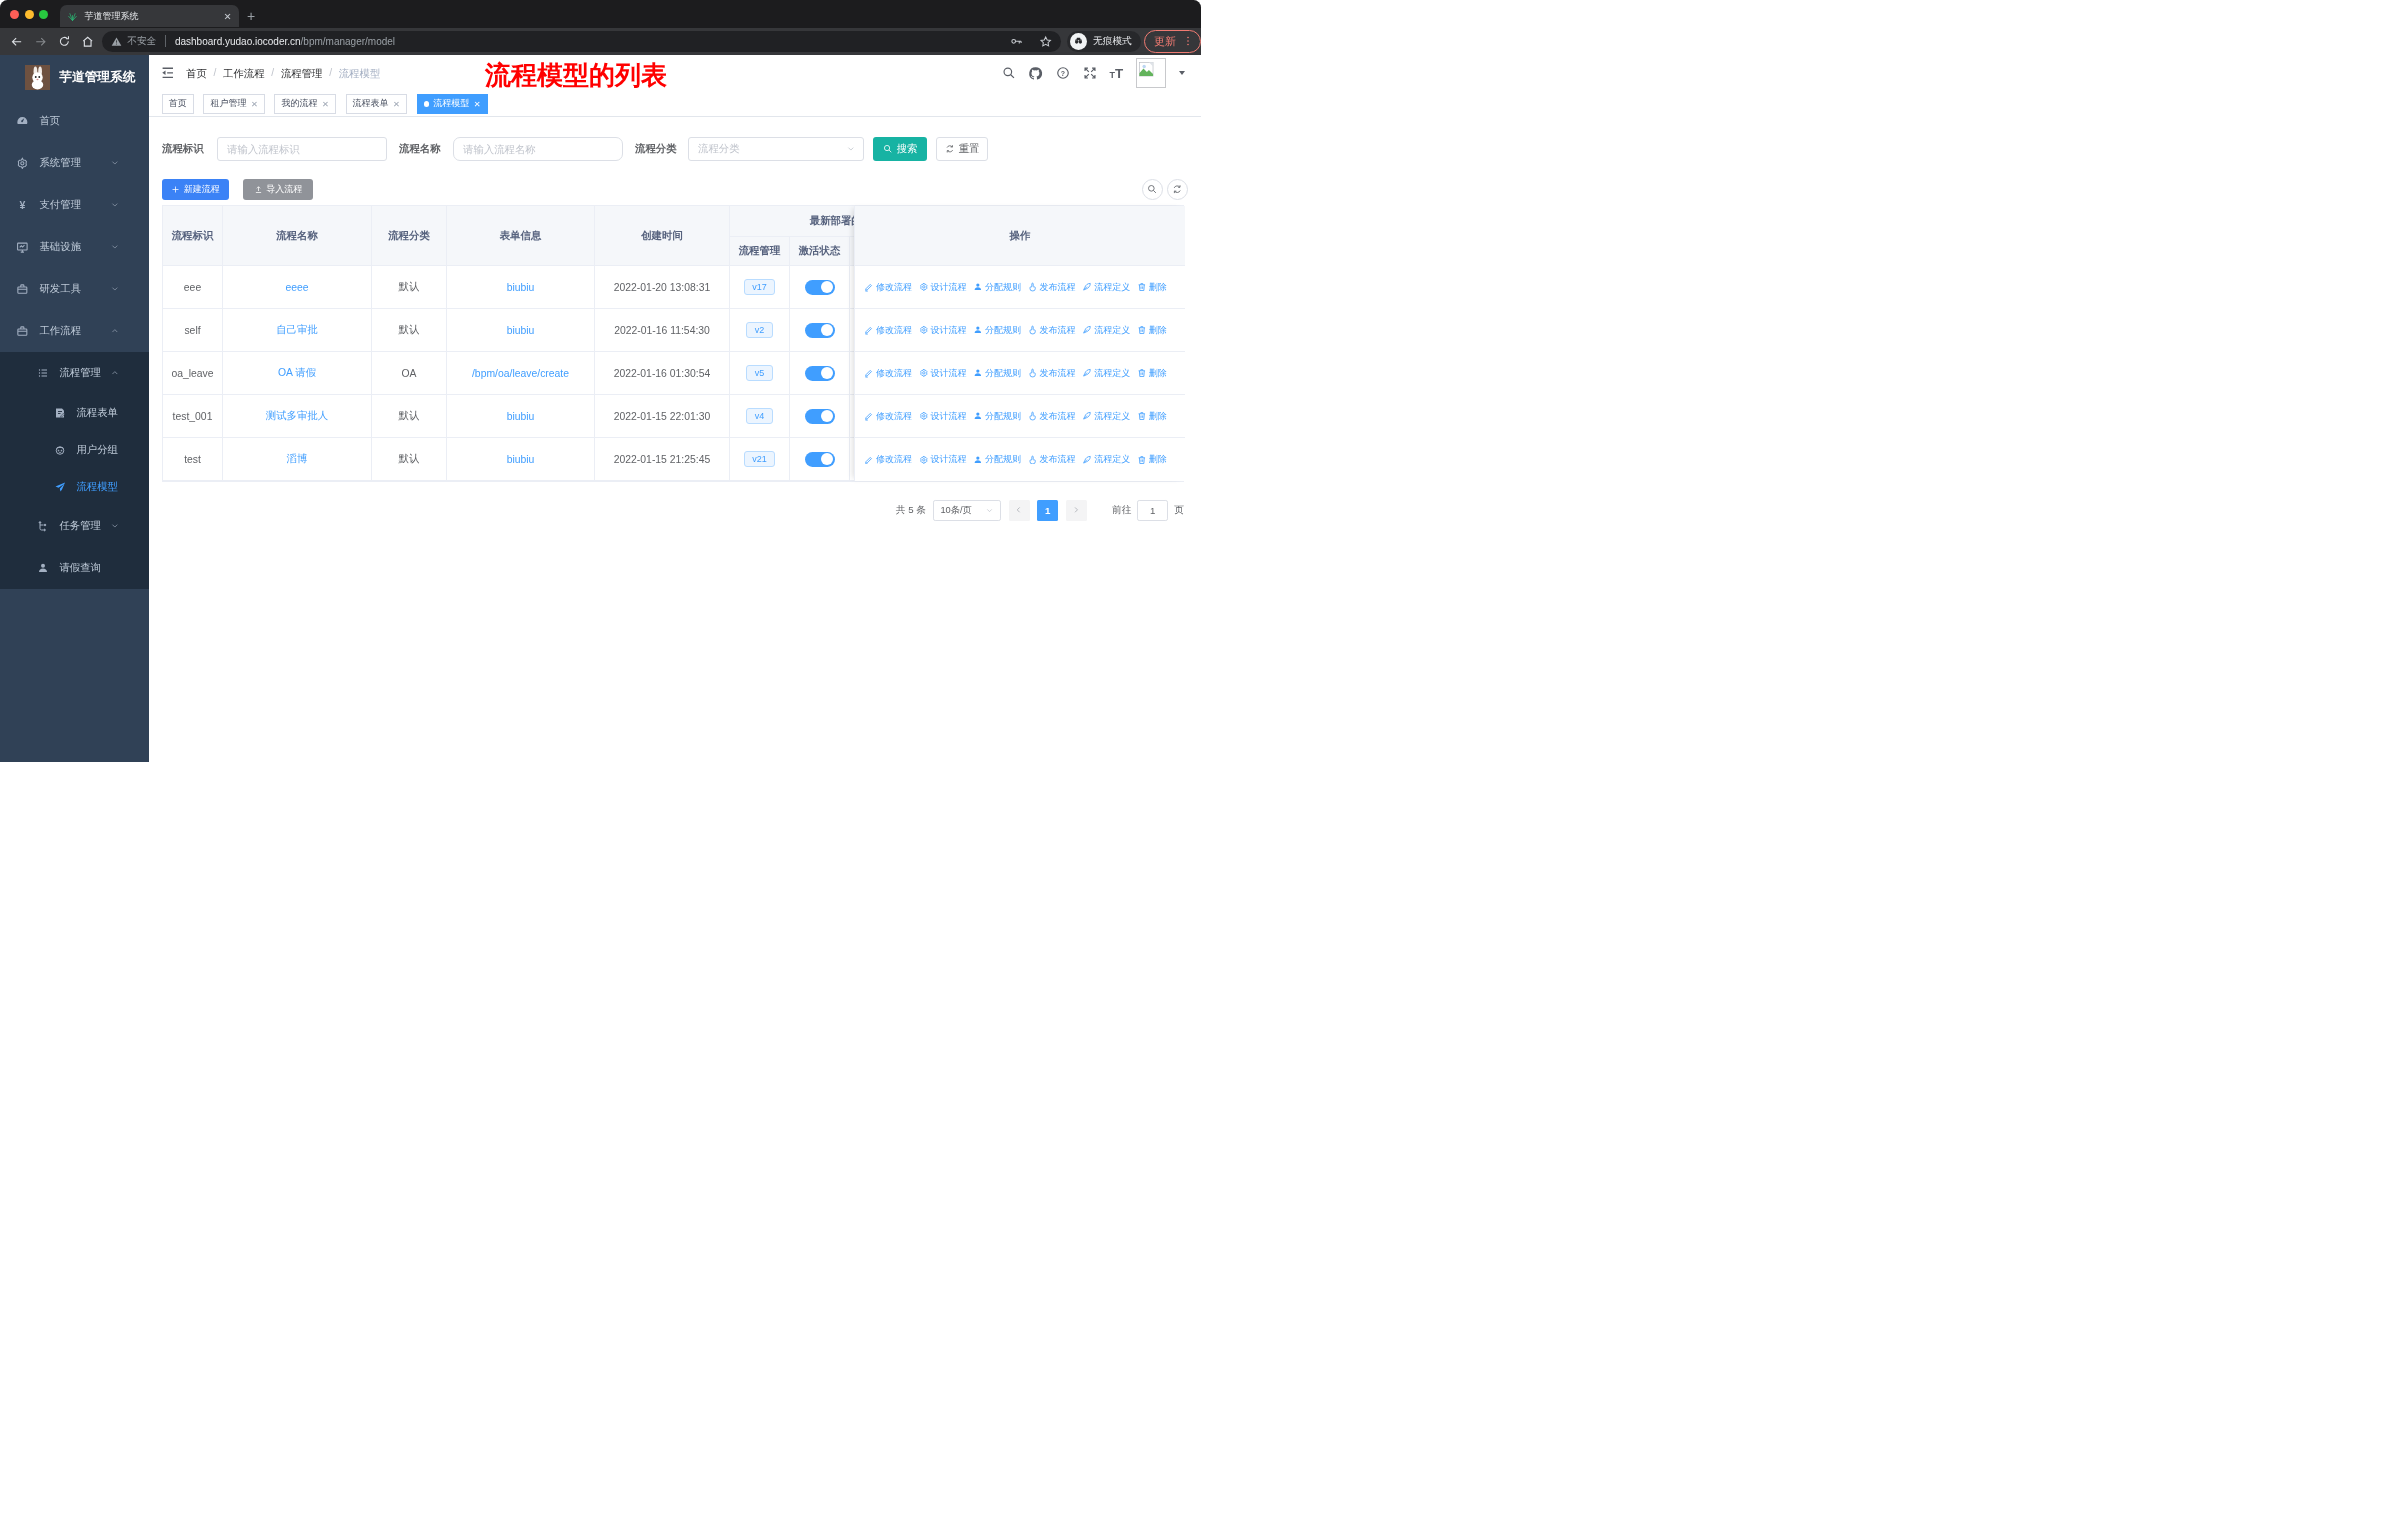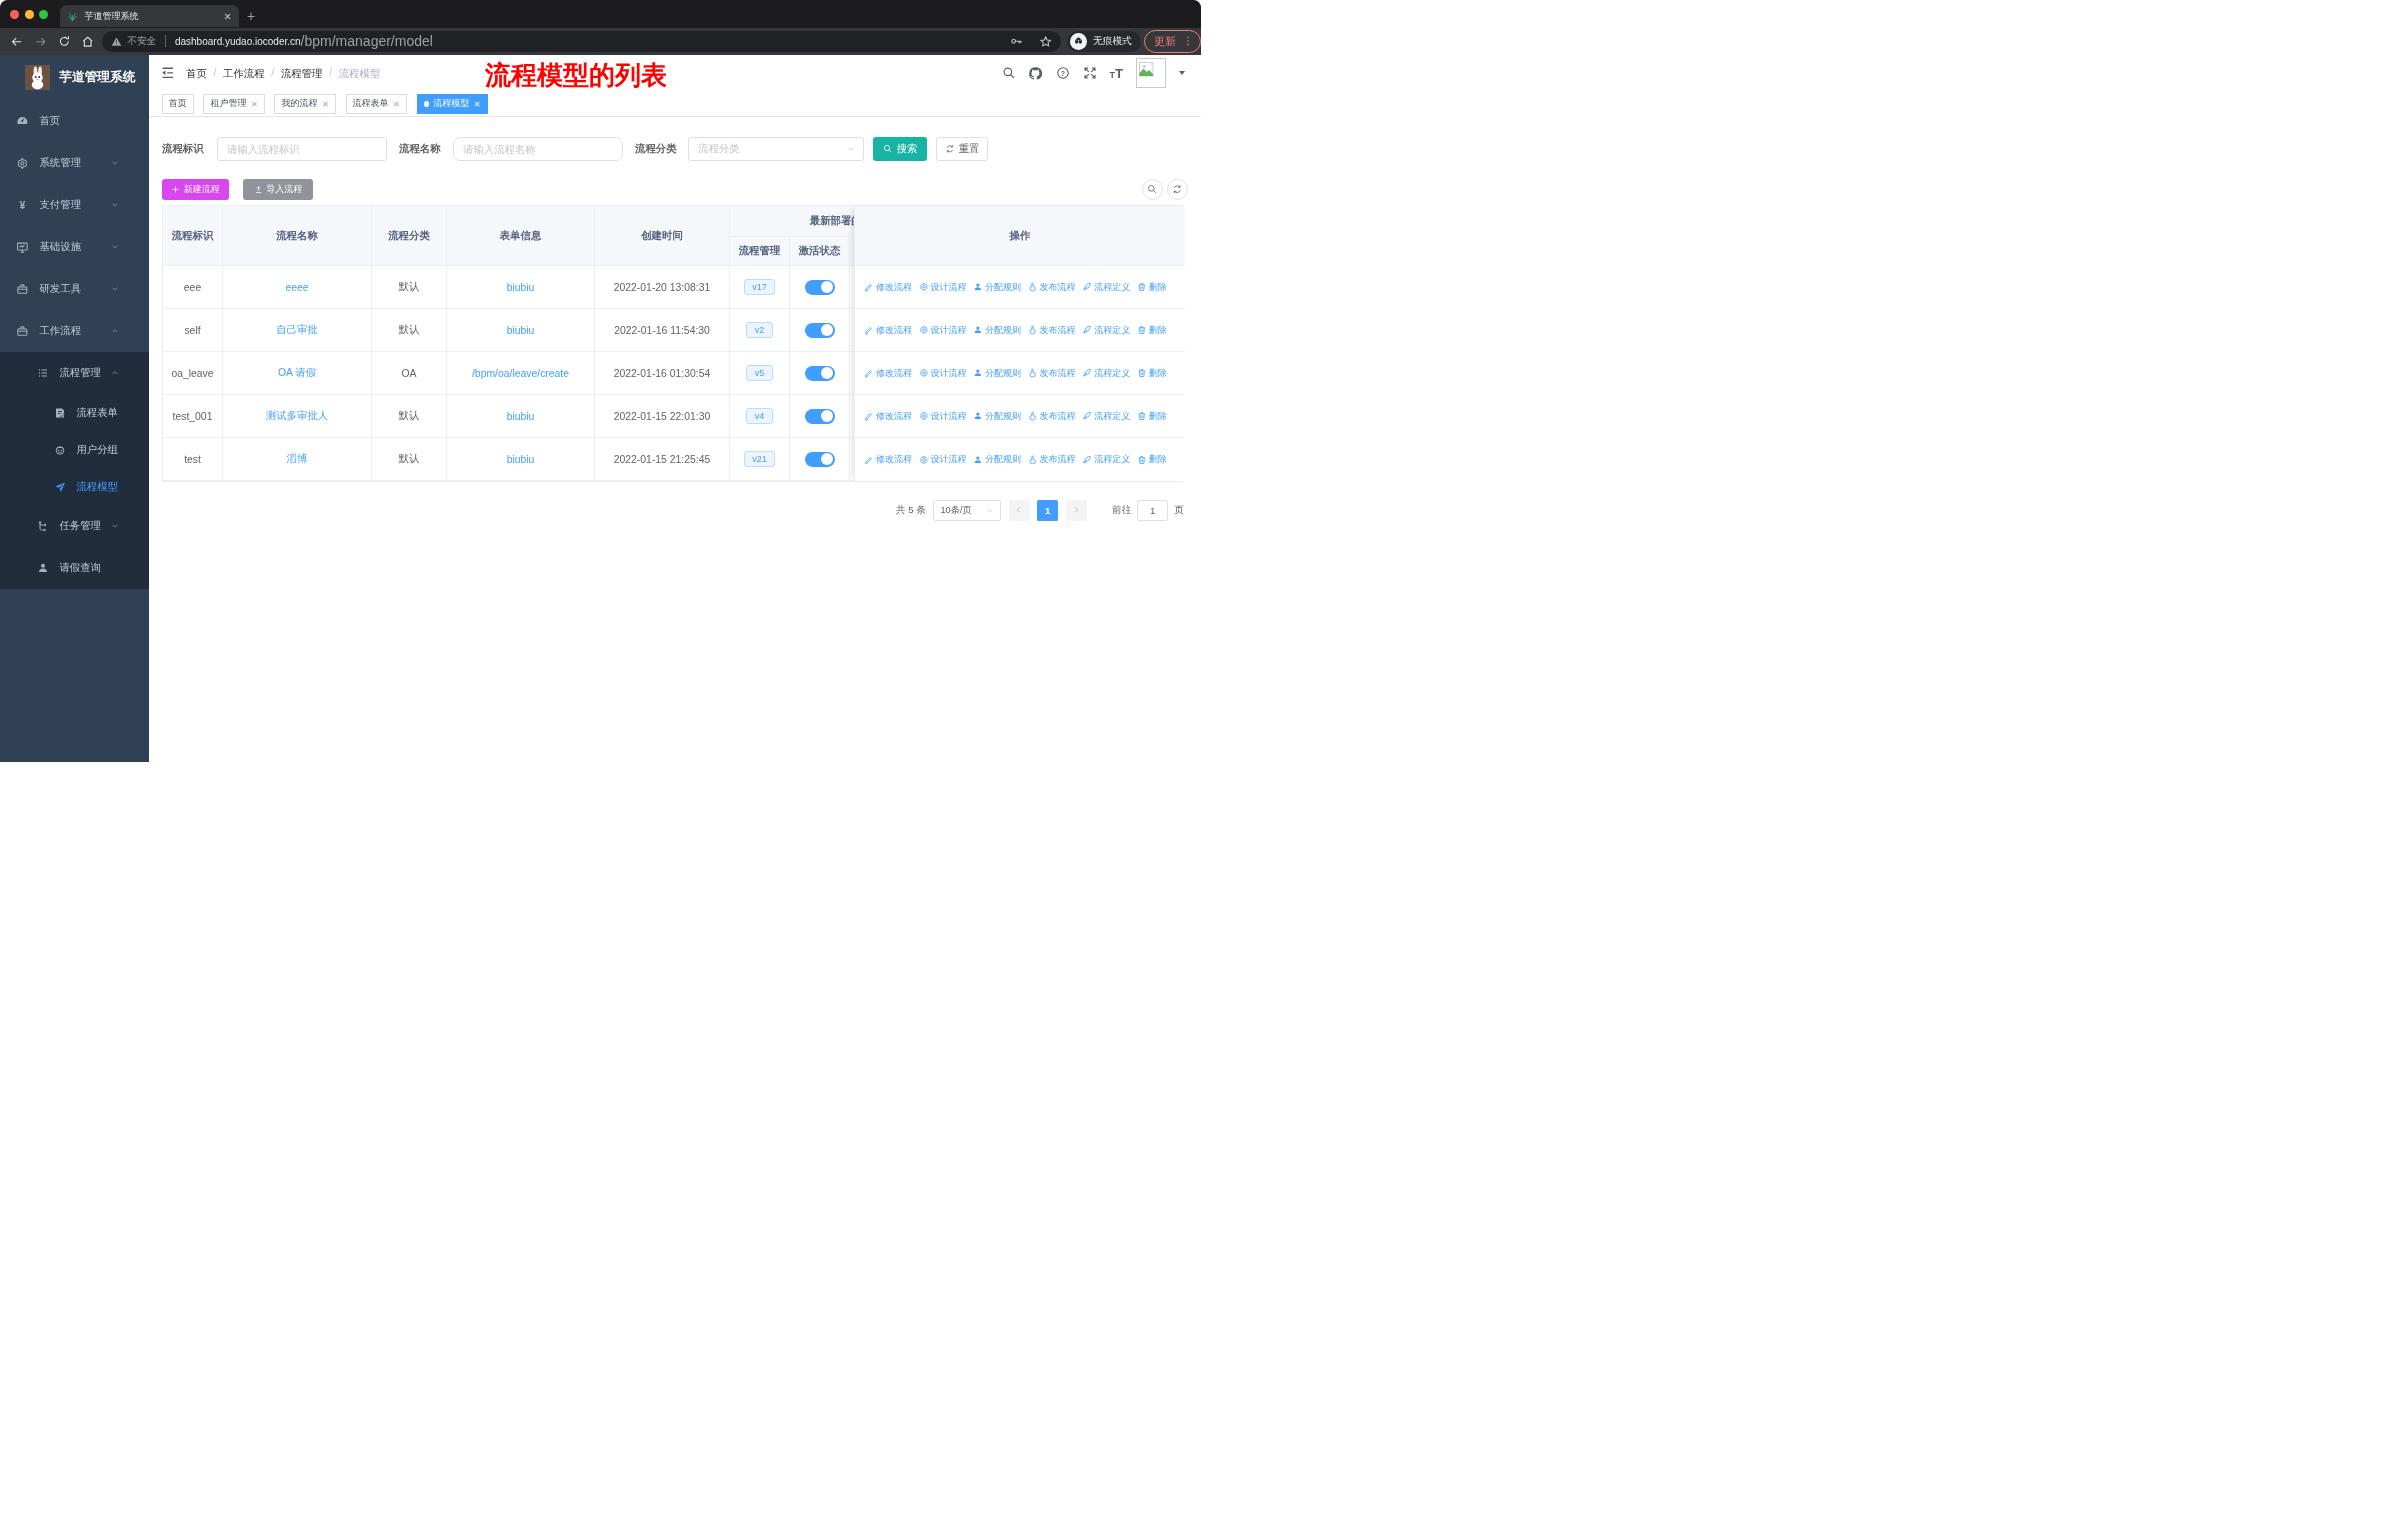--- a/index.html
+++ b/index.html
@@ -13,21 +13,21 @@
 #tl-r{left:10.4px;background:#ff5f57}#tl-y{left:24.6px;background:#febc2e}#tl-g{left:39px;background:#28c840}
 #tab{position:absolute;left:60px;top:5.2px;width:179px;height:22px;background:#36373a;border-radius:6.7px 6.7px 0 0;display:flex;align-items:center;padding:0 7.4px;color:#e8eaed;font-size:9px}
 #tab .title{flex:1;margin-left:6px;white-space:nowrap;overflow:hidden}
 #tab .x{color:#c7cbd1;font-size:9.7px;cursor:pointer}
 #newtab{position:absolute;left:247px;top:6.7px;color:#9aa0a6;font-size:14px;line-height:19.4px}
 #toolbar{position:absolute;left:0;top:27.5px;width:1201px;height:27.5px;background:#36373a;display:flex;align-items:center}
 .navic{color:#dee1e6;margin-left:10.4px}
 #omnibox{position:absolute;left:102px;top:3px;width:959px;height:21.6px;background:#202124;border-radius:11px;display:flex;align-items:center;padding:0 9px;color:#9aa0a6;font-size:9.7px}
 #omnibox .sep{width:0.7px;height:12px;background:#5f6368;margin:0 9px}
 #omnibox .host{color:#e8eaed;font-size:10px}
-#omnibox .path{color:#9aa0a6;font-size:14px}
+#omnibox .path{color:#9aa0a6;font-size:10px}
 #omnibox .sp{flex:1}
 #incog{position:absolute;left:1067px;top:3px;height:21.6px;background:#27282b;border-radius:11px;display:flex;align-items:center;padding:0 9px 0 3px;color:#e8eaed;font-size:9.7px}
 #incog .cir{width:17px;height:17px;border-radius:50%;background:#f1f3f4;display:flex;align-items:center;justify-content:center;margin-right:6px}
 #updbtn{position:absolute;left:1144px;top:2.2px;height:23px;border:1.5px solid #f07b72;border-radius:12px;display:flex;align-items:center;padding:0 6px 0 9px;color:#f07b72;font-size:11px;gap:6px}
 
 #sidebar{position:absolute;left:0;top:55px;width:149px;height:707px;background:#304156;color:#bfcbd9}
 #logo{height:45px;display:flex;align-items:center;padding-left:24.6px}
 #logo .lt{color:#fff;font-size:12.7px;font-weight:bold;margin-left:9.7px}
 .mi{display:flex;align-items:center;height:42px;font-size:10.4px;position:relative;cursor:pointer}
 .mi .ic{color:#a3b0c2;margin-right:10.4px}
@@ -54,21 +54,21 @@
 .tag.active .tx{color:#fff}
 
 .flabel{position:absolute;top:142px;font-size:10.4px;font-weight:600;color:#606266}
 .finput{position:absolute;top:137px;height:24px;border:0.7px solid #dcdfe6;border-radius:3px;font-size:10.4px;color:#606266;padding:0 9px;font-family:inherit;background:#fff}
 .finput::placeholder{color:#c0c4cc}
 #fselect{position:absolute;left:688px;top:137px;width:176px;height:24px;border:0.7px solid #dcdfe6;border-radius:3px;display:flex;align-items:center;justify-content:space-between;padding:0 7.4px 0 9px;font-size:10.4px;color:#c0c4cc;background:#fff}
 .btn{position:absolute;top:137px;height:24px;border-radius:3px;font-size:10.4px;display:flex;align-items:center;justify-content:center;gap:4.5px;cursor:pointer;border:0.7px solid transparent}
 #btn-search{left:873px;width:54px;background:#17b3a3;color:#fff}
 #btn-reset{left:936px;width:52px;background:#fff;border-color:#dcdfe6;color:#606266}
 .btn2{position:absolute;top:179px;height:21px;border-radius:3px;font-size:9px;display:flex;align-items:center;justify-content:center;gap:3.7px;color:#fff;cursor:pointer}
-#btn-create{left:162px;width:67px;background:#d946ef}
+#btn-create{left:162px;width:67px;background:#3b82f6}
 #btn-import{left:243px;width:70px;background:#909399}
 .cbtn{position:absolute;top:179px;width:21px;height:21px;border:0.7px solid #dcdfe6;border-radius:50%;display:flex;align-items:center;justify-content:center;color:#5f6368;background:#fff}
 
 #tbl{position:absolute;left:162px;top:205px;width:1022px;height:277px;border:0.7px solid #ebeef5;font-size:10.4px;color:#606266}
 .hc{background:#f5f7fa;color:#55617d;font-weight:600}
 .c{display:flex;align-items:center;justify-content:center;border-right:0.7px solid #ebeef5;height:100%}
 .nob{border-right:none}
 .w80{width:60px}.w200{width:149px}.w101{width:75px}.w199{width:148px}.w181{width:135px}
 .fill{flex:1}
 #thead{display:flex;height:60px;border-bottom:0.7px solid #ebeef5;background:#f5f7fa}

